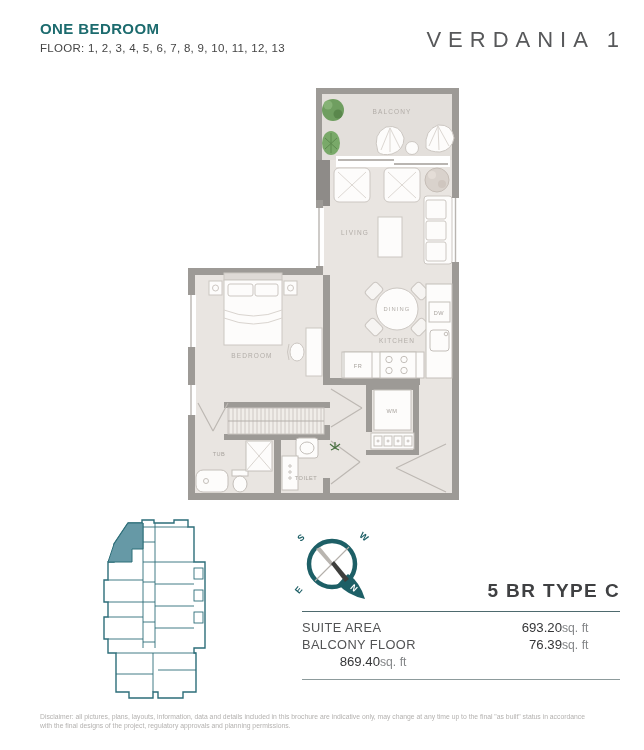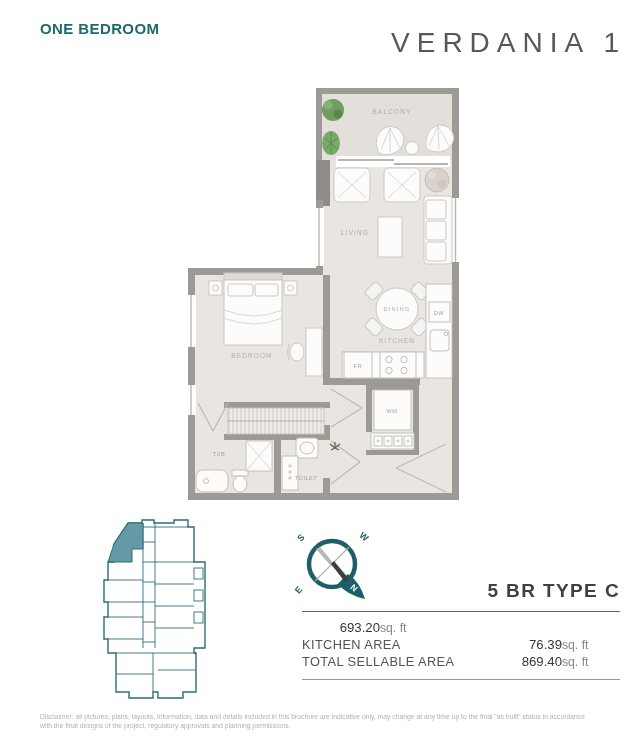--- a/index.html
+++ b/index.html
@@ -2,21 +2,21 @@
 <html><head>
 <meta charset="utf-8">
 <style>
   html,body{margin:0;padding:0;background:#ffffff;}
   body{font-family:"Liberation Sans", sans-serif;}
   .page{position:relative;width:644px;height:750px;background:#fff;overflow:hidden;}
 
   .hdr-title{position:absolute;left:40px;top:20px;font-size:15px;font-weight:bold;
     color:#1c6b6e;letter-spacing:.4px;}
   .hdr-floors{position:absolute;left:40px;top:42px;font-size:11.5px;color:#454545;letter-spacing:.3px;}
-  .brand{position:absolute;top:27px;right:18px;font-size:28px;color:#57585a;
+  .brand{position:absolute;top:27px;right:18px;font-size:22px;color:#57585a;
     letter-spacing:7px;font-weight:400;}
 
   .plan-svg{position:absolute;left:180px;top:84px;}
   .keyplan-svg{position:absolute;left:95px;top:518px;}
   .compass-svg{position:absolute;left:288px;top:524px;}
 
   svg text{font-family:"Liberation Sans", sans-serif;}
   .room-lbl{fill:#b2ada8;font-size:6.5px;letter-spacing:1.1px;text-anchor:middle;}
   .fix-lbl{fill:#a8a39e;font-size:5.6px;letter-spacing:.5px;text-anchor:middle;}
 
@@ -32,20 +32,21 @@
 
   .disclaimer{position:absolute;left:40px;top:712px;width:578px;font-size:6.8px;
     line-height:9px;color:#b4b2b0;}
 </style>
 </head>
 <body>
 
 <div class="page">
 
   <div class="hdr-title">ONE BEDROOM</div>
+  <div class="hdr-floors">FLOOR: 1, 2, 3, 4, 5, 6, 7, 8, 9, 10, 11, 12, 13</div>
   <div class="brand">VERDANIA 1</div>
 
   <svg class="plan-svg" width="284" height="422" viewBox="180 84 284 422">
     <defs>
       <pattern id="hatch" width="4" height="26" patternUnits="userSpaceOnUse">
         <rect width="4" height="26" fill="#f0ede9"></rect>
         <line x1="1" y1="0" x2="1" y2="26" stroke="#c9c4bf" stroke-width="0.9"></line>
       </pattern>
     </defs>
 
@@ -261,30 +262,30 @@
     <text x="74" y="15" transform="rotate(40 74 15)" font-size="9" font-weight="bold" fill="#1d5f66" text-anchor="middle">W</text>
     <text x="13" y="68" transform="rotate(-50 13 68)" font-size="9" font-weight="bold" fill="#1d5f66" text-anchor="middle">E</text>
     <text x="64" y="66" transform="rotate(43 64 66)" font-size="8.5" font-weight="bold" fill="#ffffff" text-anchor="middle">N</text>
   </svg>
 
   <div class="areas">
     <div class="type-label">5 BR TYPE C</div>
     <div class="rule-top"></div>
     <div class="area-rows">
       <div class="area-row">
+        <span class="lbl">SUITE AREA</span>
         <span class="val">693.20</span>
         <span class="unt">sq. ft</span>
       </div>
       <div class="area-row">
-        <span class="lbl">KITCHEN AREA</span>
+        <span class="lbl">BALCONY FLOOR</span>
         <span class="val">76.39</span>
         <span class="unt">sq. ft</span>
       </div>
       <div class="area-row">
-        <span class="lbl">TOTAL SELLABLE AREA</span>
         <span class="val">869.40</span>
         <span class="unt">sq. ft</span>
       </div>
     </div>
     <div class="rule-bot"></div>
   </div>
 
   <div class="disclaimer">
     <div>Disclaimer: all pictures, plans, layouts, information, data and details included in this brochure are indicative only, may change at any time up to the final "as built" status in accordance</div>
     <div>with the final designs of the project, regulatory approvals and planning permissions.</div>

